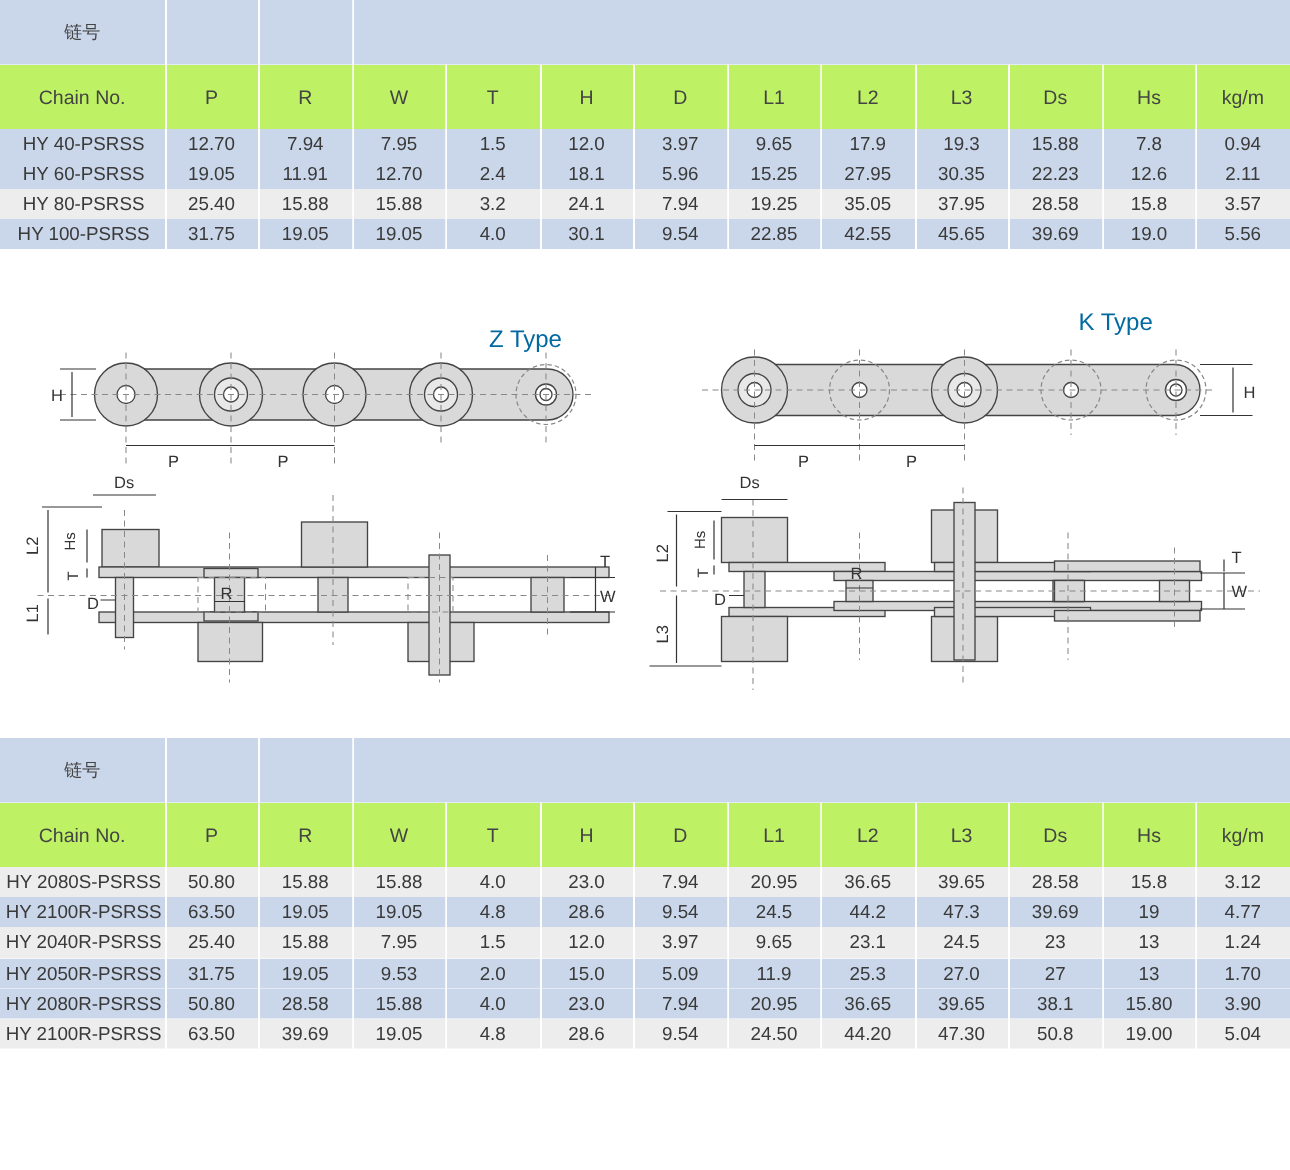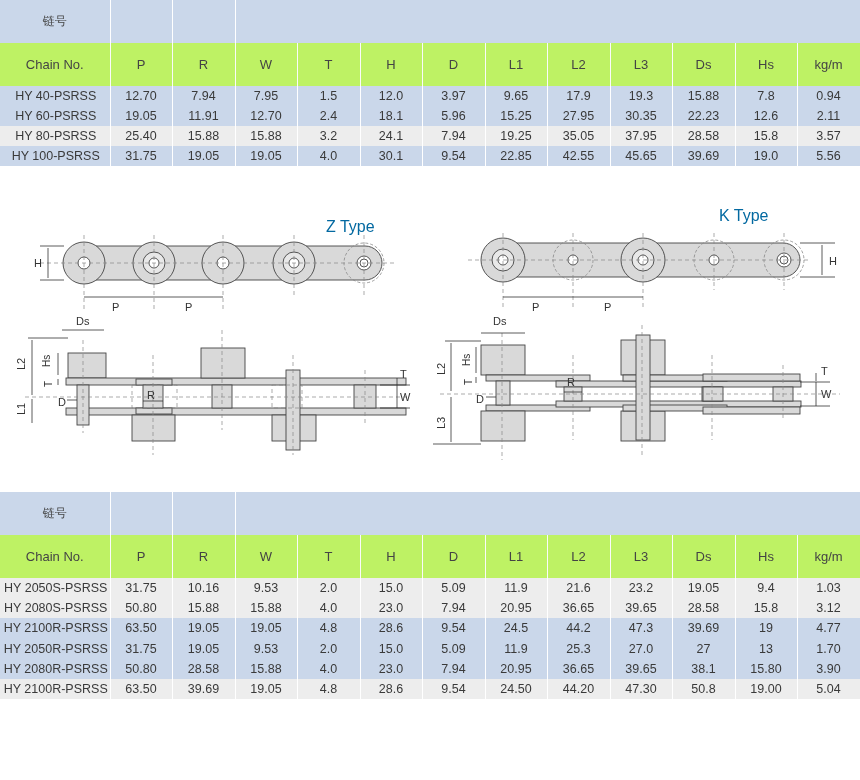--- a/index.html
+++ b/index.html
@@ -343,35 +343,20 @@
     <td>L1</td>
     <td>L2</td>
     <td>L3</td>
     <td>Ds</td>
     <td>Hs</td>
     <td>kg/m</td>
   </tr>
   </tbody>
     <tbody id="t2-body">
       <tr class="row odd">
-        <td class="first">HY 2050S-PSRSS</td>
-        <td>31.75</td>
-        <td>10.16</td>
-        <td>9.53</td>
-        <td>2.0</td>
-        <td>15.0</td>
-        <td>5.09</td>
-        <td>11.9</td>
-        <td>21.6</td>
-        <td>23.2</td>
-        <td>19.05</td>
-        <td>9.4</td>
-        <td>1.03</td>
-      </tr>
-      <tr class="row odd">
         <td class="first">HY 2080S-PSRSS</td>
         <td>50.80</td>
         <td>15.88</td>
         <td>15.88</td>
         <td>4.0</td>
         <td>23.0</td>
         <td>7.94</td>
         <td>20.95</td>
         <td>36.65</td>
         <td>39.65</td>
@@ -386,20 +371,35 @@
         <td>19.05</td>
         <td>4.8</td>
         <td>28.6</td>
         <td>9.54</td>
         <td>24.5</td>
         <td>44.2</td>
         <td>47.3</td>
         <td>39.69</td>
         <td>19</td>
         <td>4.77</td>
+      </tr>
+      <tr class="row odd">
+        <td class="first">HY 2040R-PSRSS</td>
+        <td>25.40</td>
+        <td>15.88</td>
+        <td>7.95</td>
+        <td>1.5</td>
+        <td>12.0</td>
+        <td>3.97</td>
+        <td>9.65</td>
+        <td>23.1</td>
+        <td>24.5</td>
+        <td>23</td>
+        <td>13</td>
+        <td>1.24</td>
       </tr>
       <tr class="row even">
         <td class="first">HY 2050R-PSRSS</td>
         <td>31.75</td>
         <td>19.05</td>
         <td>9.53</td>
         <td>2.0</td>
         <td>15.0</td>
         <td>5.09</td>
         <td>11.9</td>

